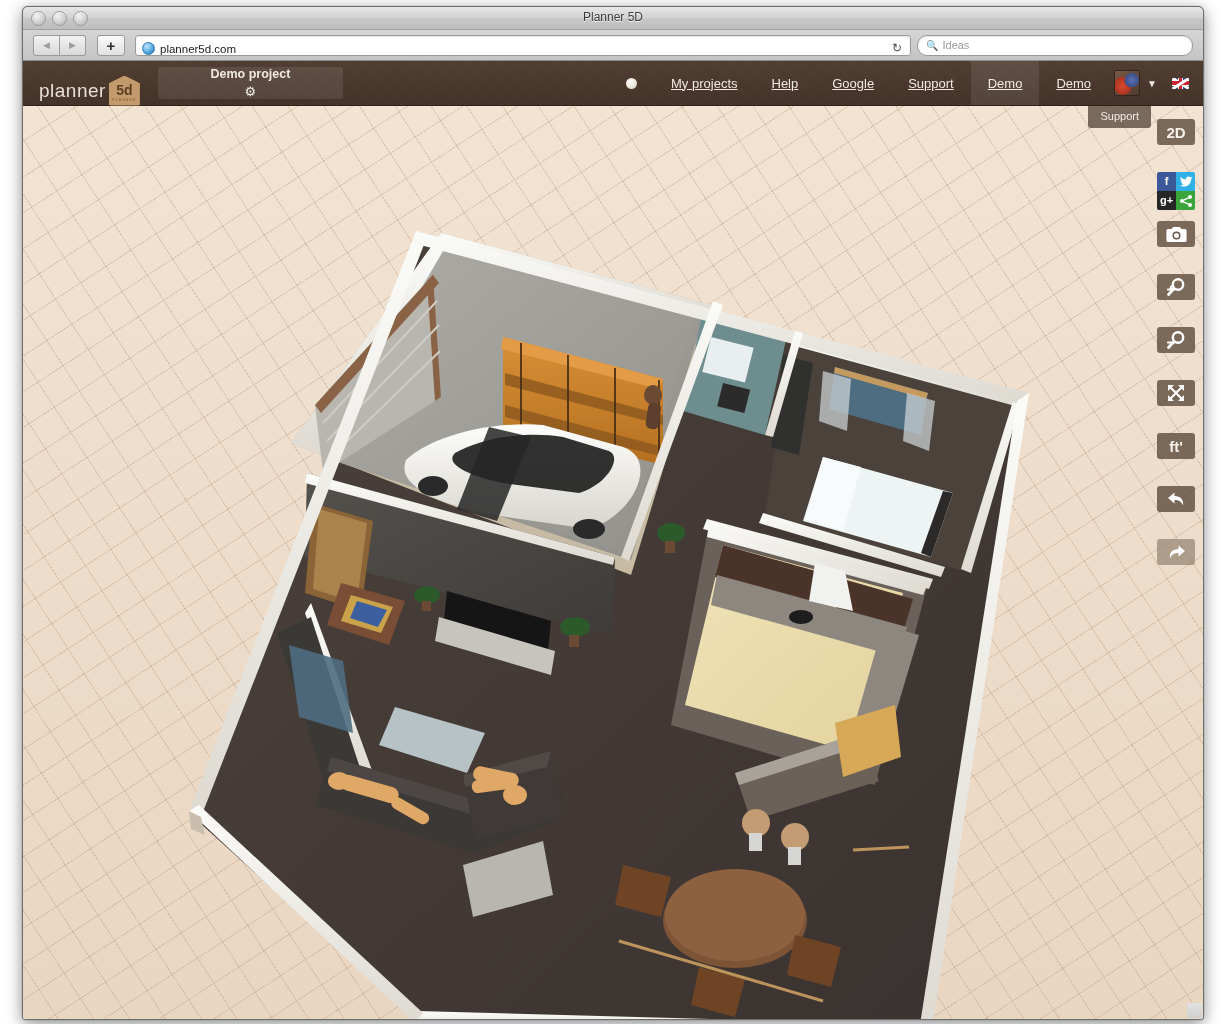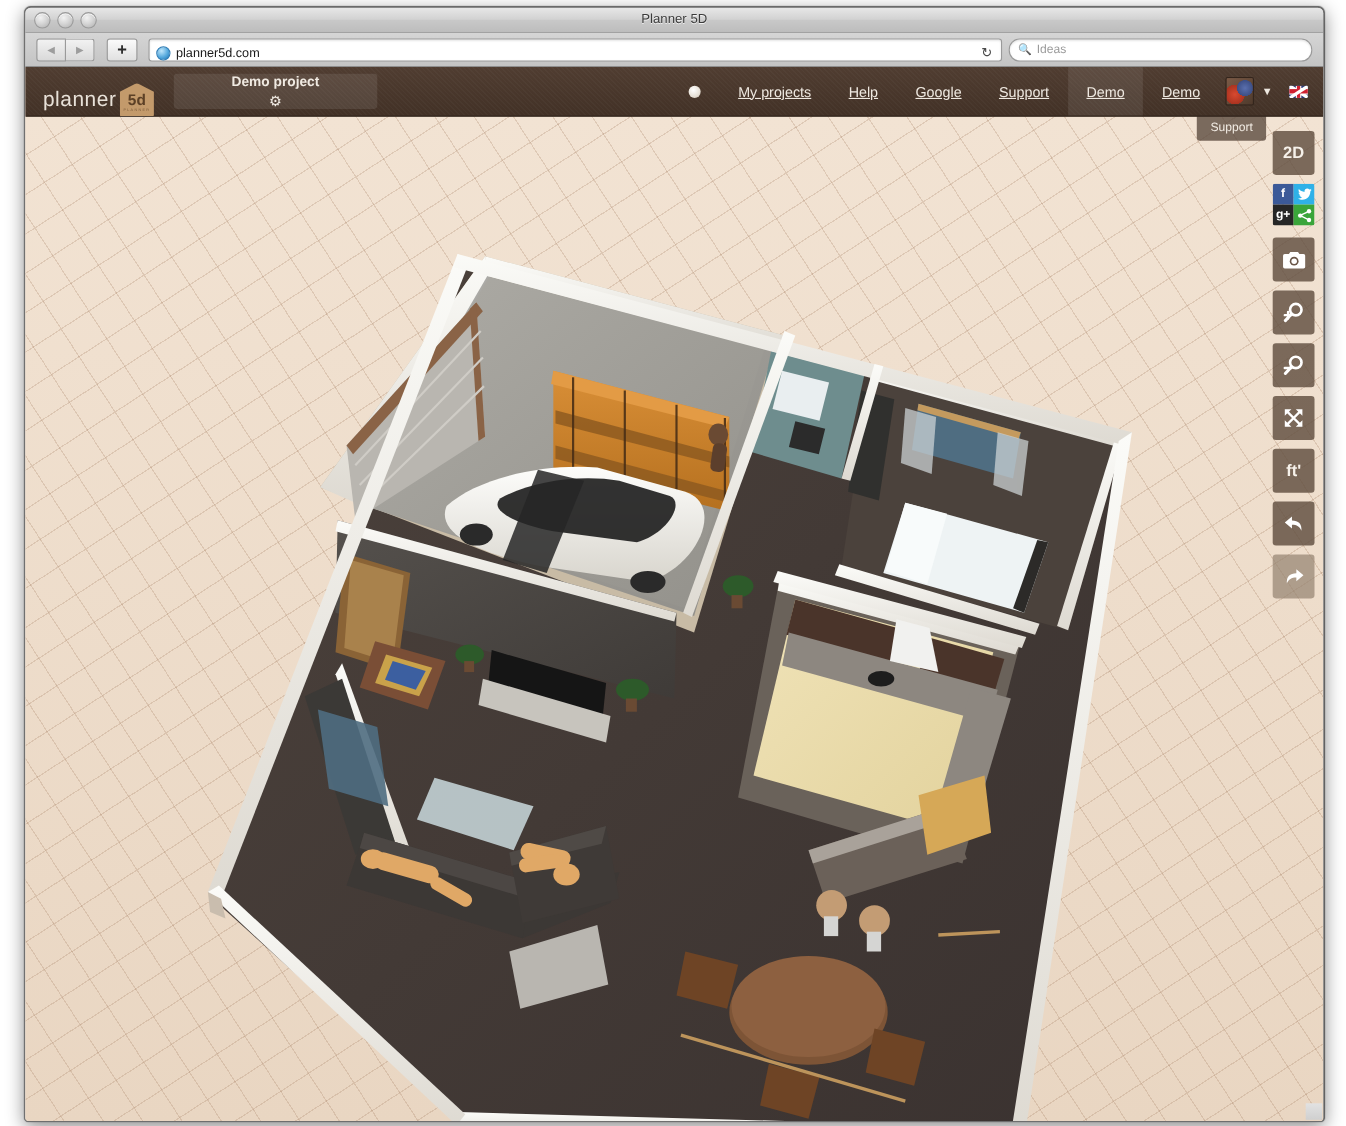--- a/index.html
+++ b/index.html
@@ -171,21 +171,21 @@
   #support-btn{
     position:absolute;right:52px;top:0;
     background:rgba(88,72,60,.78);color:#f2ece4;font-size:11px;
     padding:5px 12px 6px;border-radius:0 0 3px 3px;z-index:20;
   }
 
   
   #rail{position:absolute;right:8px;top:14px;width:38px;z-index:25;
         display:flex;flex-direction:column;align-items:center;}
   .tool{
-    width:38px;height:40px;margin-bottom:8px;border-radius:3px;
+    width:38px;height:26px;margin-bottom:27px;border-radius:3px;
     background:rgba(96,78,64,.82);color:#f6f1ea;
     display:flex;align-items:center;justify-content:center;
     font-size:15px;font-weight:bold;
   }
   .tool.light{background:rgba(150,131,114,.72);color:#f3ece4;}
   .tool svg{display:block;}
   #social{width:38px;height:38px;margin-bottom:11px;display:grid;
           grid-template-columns:1fr 1fr;grid-template-rows:1fr 1fr;
           border-radius:2px;overflow:hidden;}
   #social div{display:flex;align-items:center;justify-content:center;

